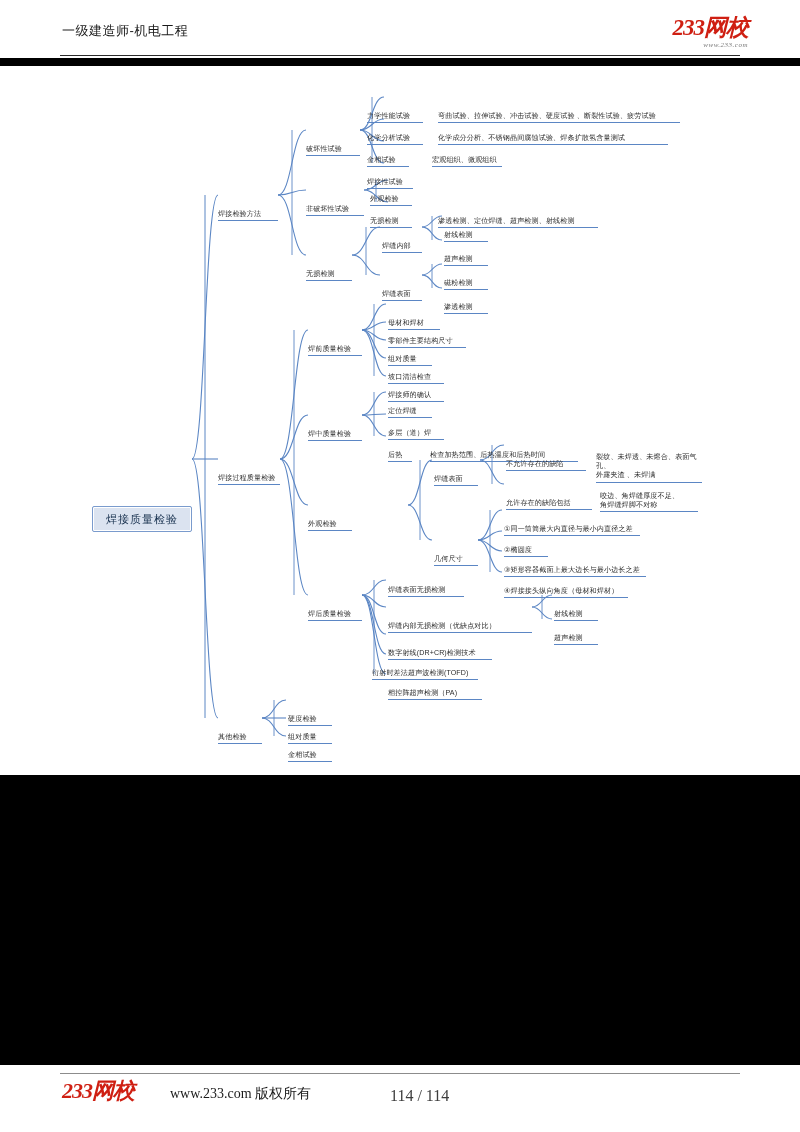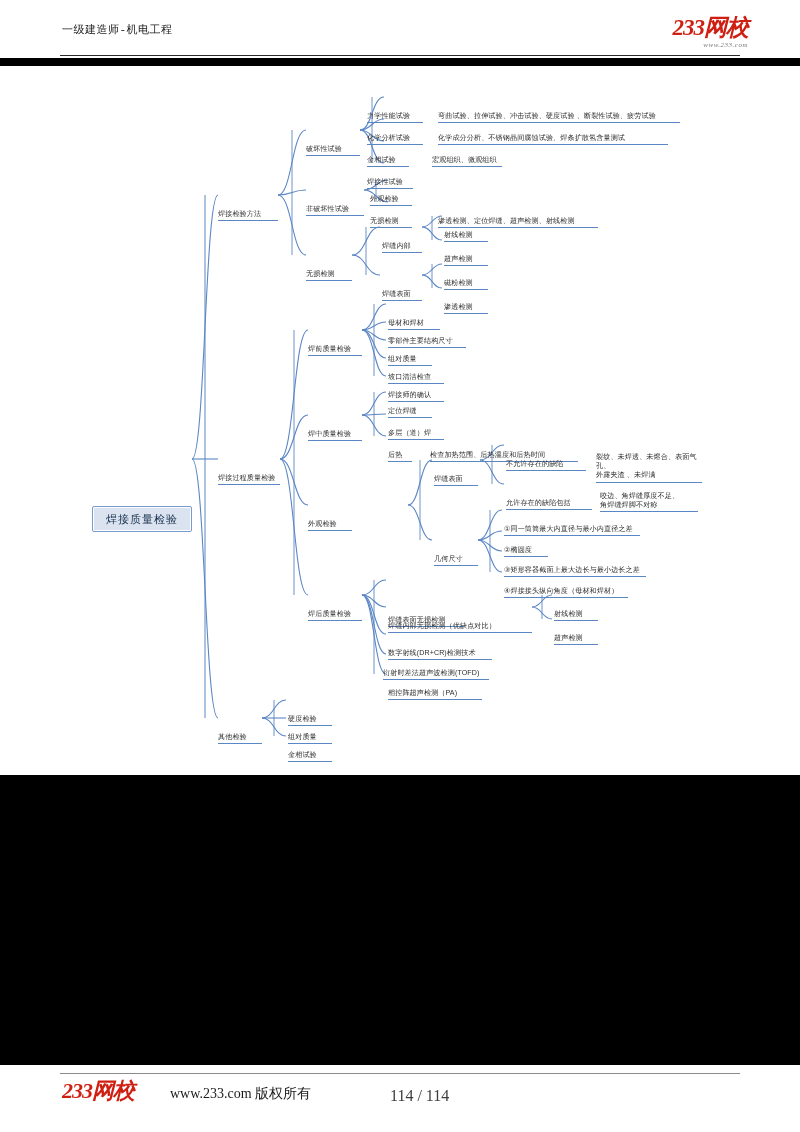--- a/index.html
+++ b/index.html
@@ -18,22 +18,22 @@
   .hdr-rule {
     position:absolute; left:60px; top:55px; width:680px; height:1px;
     background:#2b2b2b;
   }
   .hdr-rule2 {
     position:absolute; left:60px; top:58px; width:680px; height:1px;
     background:#2b2b2b;
   }
   .hdr-title {
     position:absolute; left:62px; top:22px;
-    font-family: Liberation Mono, monospace;
-    font-size:11px; color:#1a1a1a; letter-spacing:.5px;
+    font-family: Liberation Sans, sans-serif;
+    font-size:13px; color:#1a1a1a; letter-spacing:.5px;
     white-space:nowrap;
   }
   .logo-top {
     position:absolute; right:52px; top:16px; text-align:right;
   }
   .logo-233 {
     font-family:"Liberation Serif","DejaVu Serif",serif;
     font-weight:bold; font-style:italic;
     font-size:23px; color:#cf1f12; line-height:1;
     letter-spacing:-1px;
@@ -285,26 +285,26 @@
     <div class="node u twoline" style="left:596px; top:369px; width:106px; white-space:pre-line;">裂纹、未焊透、未熔合、表面气孔、
 外露夹渣 、未焊满</div>
     <div class="node u twoline" style="left:600px; top:408px; width:98px; white-space:pre-line;">咬边、角焊缝厚度不足、
 角焊缝焊脚不对称</div>
 
     <div class="node u" style="left:504px; top:441px; width:136px;">①同一筒简最大内直径与最小内直径之差</div>
     <div class="node u" style="left:504px; top:462px; width:44px;">②椭圆度</div>
     <div class="node u" style="left:504px; top:482px; width:142px;">③矩形容器截面上最大边长与最小边长之差</div>
     <div class="node u" style="left:504px; top:503px; width:124px;">④焊接接头纵向角度（母材和焊材）</div>
 
-    <div class="node u" style="left:388px; top:532px; width:76px;">焊缝表面无损检测</div>
+    <div class="node u" style="left:388px; top:502px; width:76px;">焊缝表面无损检测</div>
     <div class="node u" style="left:388px; top:538px; width:144px;">焊缝内部无损检测（优缺点对比）</div>
     <div class="node u" style="left:554px; top:526px; width:44px;">射线检测</div>
     <div class="node u" style="left:554px; top:550px; width:44px;">超声检测</div>
     <div class="node u" style="left:388px; top:565px; width:104px;">数字射线(DR+CR)检测技术</div>
-    <div class="node u" style="left:383px; top:585px; width:106px;">衍射时差法超声波检测(TOFD)</div>
+    <div class="node u" style="left:372px; top:585px; width:106px;">衍射时差法超声波检测(TOFD)</div>
     <div class="node u" style="left:388px; top:605px; width:94px;">相控阵超声检测（PA)</div>
 
     <div class="node u" style="left:288px; top:631px; width:44px;">硬度检验</div>
     <div class="node u" style="left:288px; top:649px; width:44px;">组对质量</div>
     <div class="node u" style="left:288px; top:667px; width:44px;">金相试验</div>
 
   </div>
 
   <div class="ftr-rule"></div>
   <div class="ftr-logo">233网校</div>

